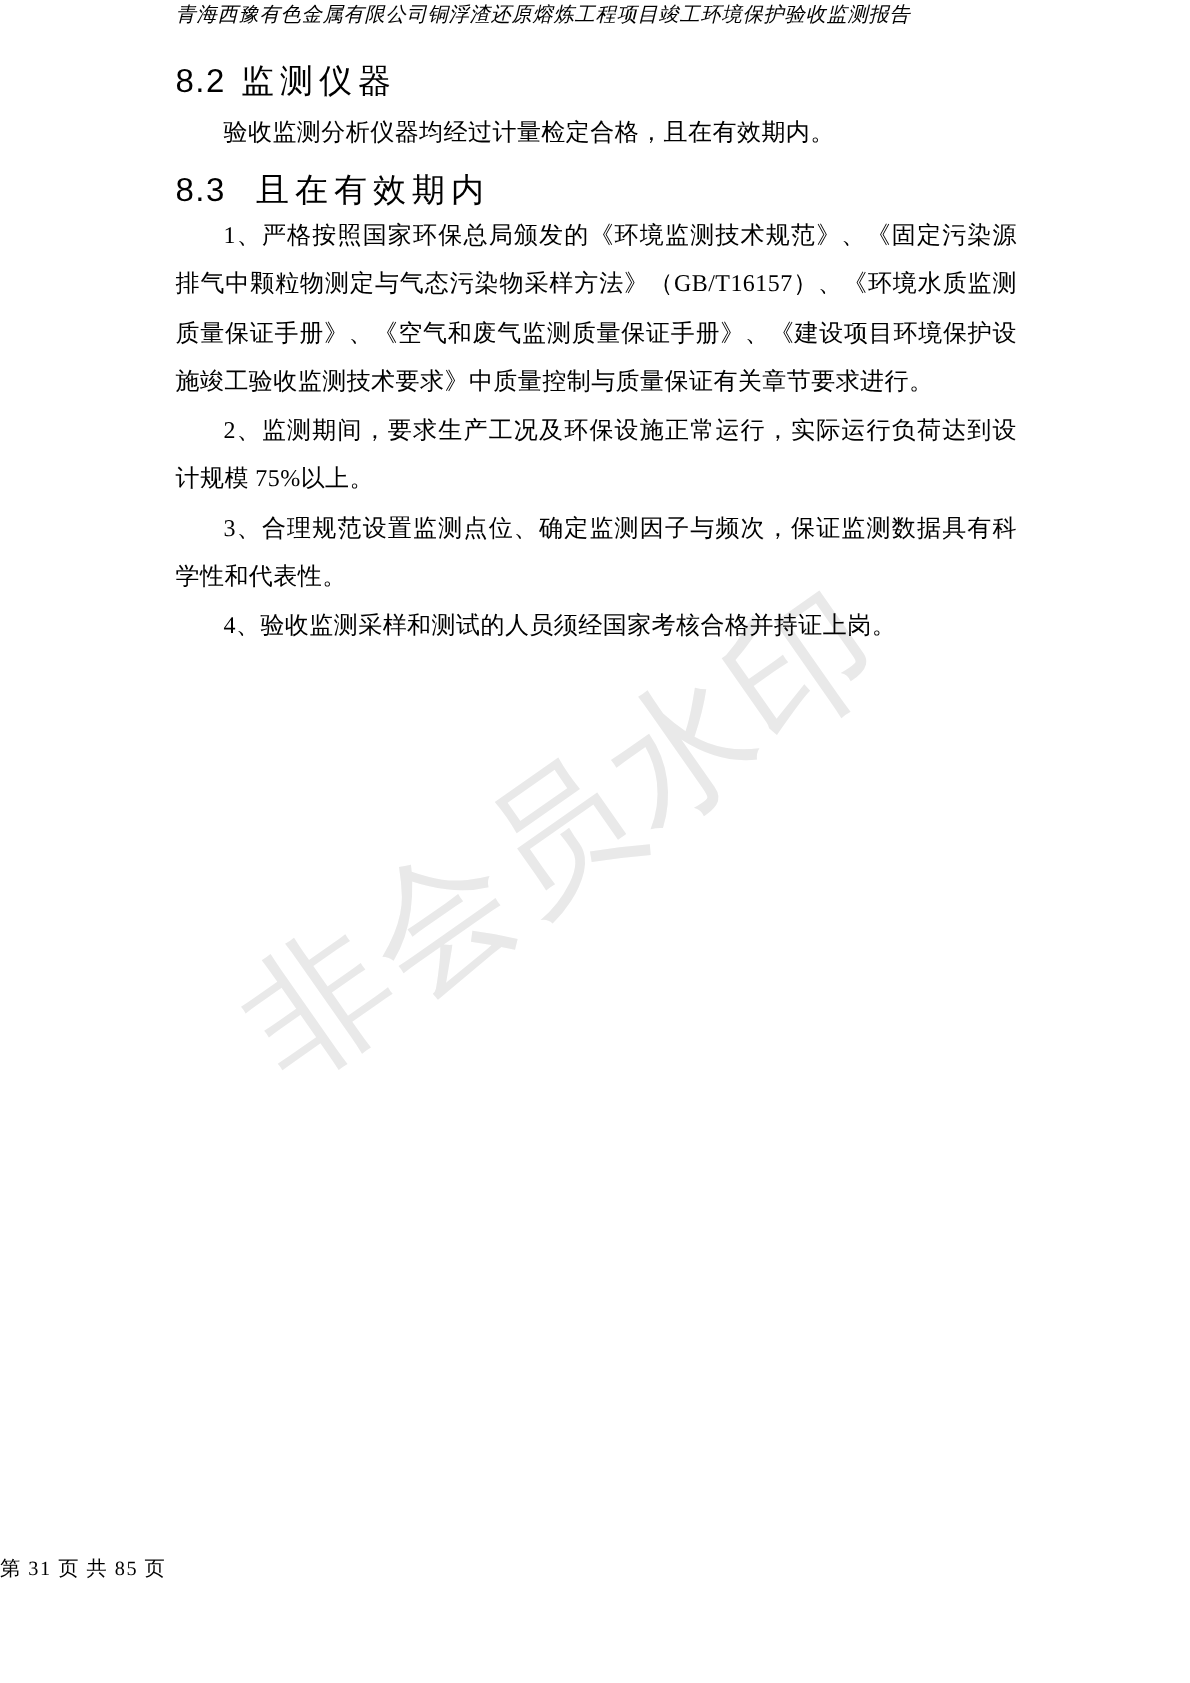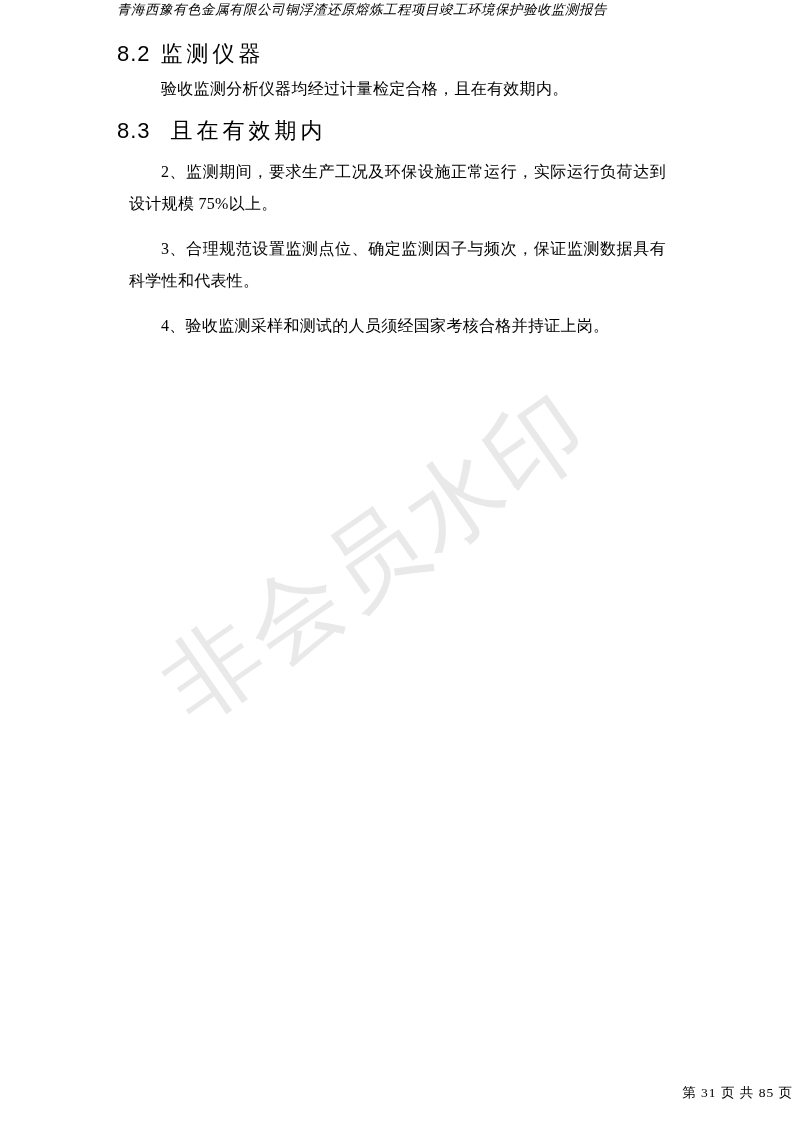--- a/index.html
+++ b/index.html
@@ -61,34 +61,34 @@
   h2.heading .sec-num {
     letter-spacing: 1px;
   }
   #sec-82 { margin-top: 22px; }
   #sec-82 .sec-num { margin-right: 10px; }
   #sec-83 { margin-top: 8px; }
   #sec-83 .sec-num { margin-right: 20px; }
   .para {
     font-size: 16px;
     line-height: 32.5px;
-    margin: 12px;
+    margin: 0;
     text-indent: 32px;
     text-align: justify;
     letter-spacing: 0.3px;
   }
   .para-82 { margin-top: 6px; }
   .para-first { margin-top: 2px; }
   
   .footer {
     position: absolute;
     left: 0;
     right: 0;
-    top: 1084px;
-    text-align: right;
+    top: 1037px;
+    text-align: left;
     font-size: 13.5px;
     line-height: 18px;
     letter-spacing: 1px;
     z-index: 1;
   }
 </style>
 </head>
 <body>
 
 <div class="page">
@@ -102,20 +102,21 @@
     <h2 class="heading" id="sec-82">
       <span class="sec-num">8.2</span><span>监测仪器</span>
     </h2>
 
     <p class="para para-82">验收监测分析仪器均经过计量检定合格，且在有效期内。</p>
 
     <h2 class="heading" id="sec-83">
       <span class="sec-num">8.3</span><span>且在有效期内</span>
     </h2>
 
+    <p class="para para-first">1、严格按照国家环保总局颁发的《环境监测技术规范》、《固定污染源排气中颗粒物测定与气态污染物采样方法》（GB/T16157）、《环境水质监测质量保证手册》、《空气和废气监测质量保证手册》、《建设项目环境保护设施竣工验收监测技术要求》中质量控制与质量保证有关章节要求进行。</p>
 
     <p class="para">2、监测期间，要求生产工况及环保设施正常运行，实际运行负荷达到设计规模 75%以上。</p>
 
     <p class="para">3、合理规范设置监测点位、确定监测因子与频次，保证监测数据具有科学性和代表性。</p>
 
     <p class="para">4、验收监测采样和测试的人员须经国家考核合格并持证上岗。</p>
 
 
   </div>
 

